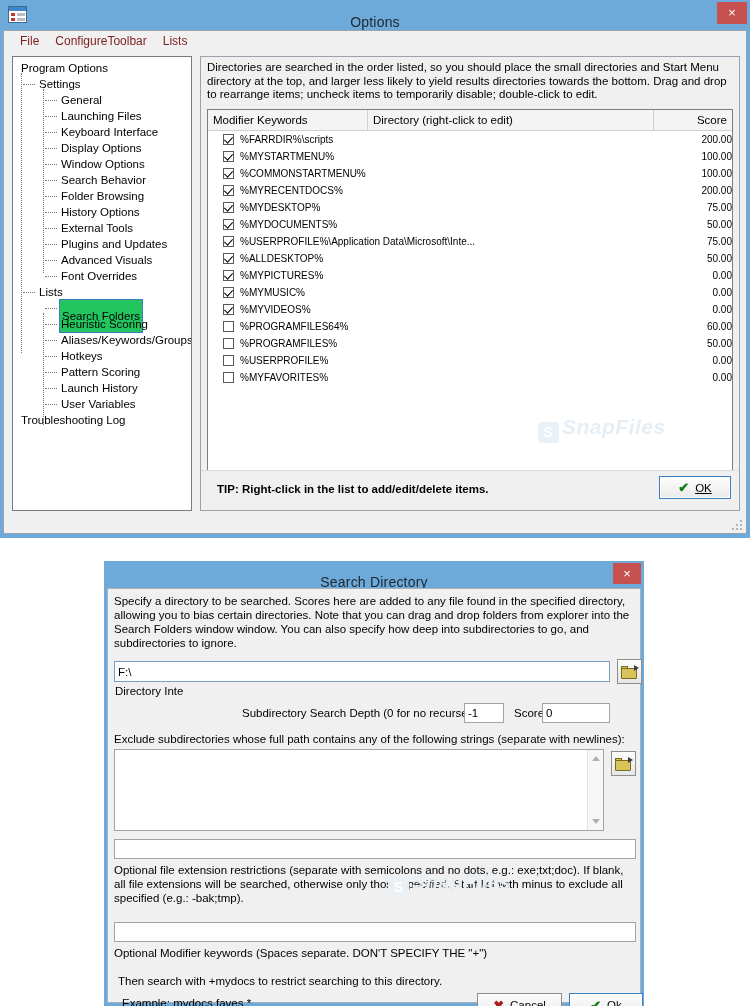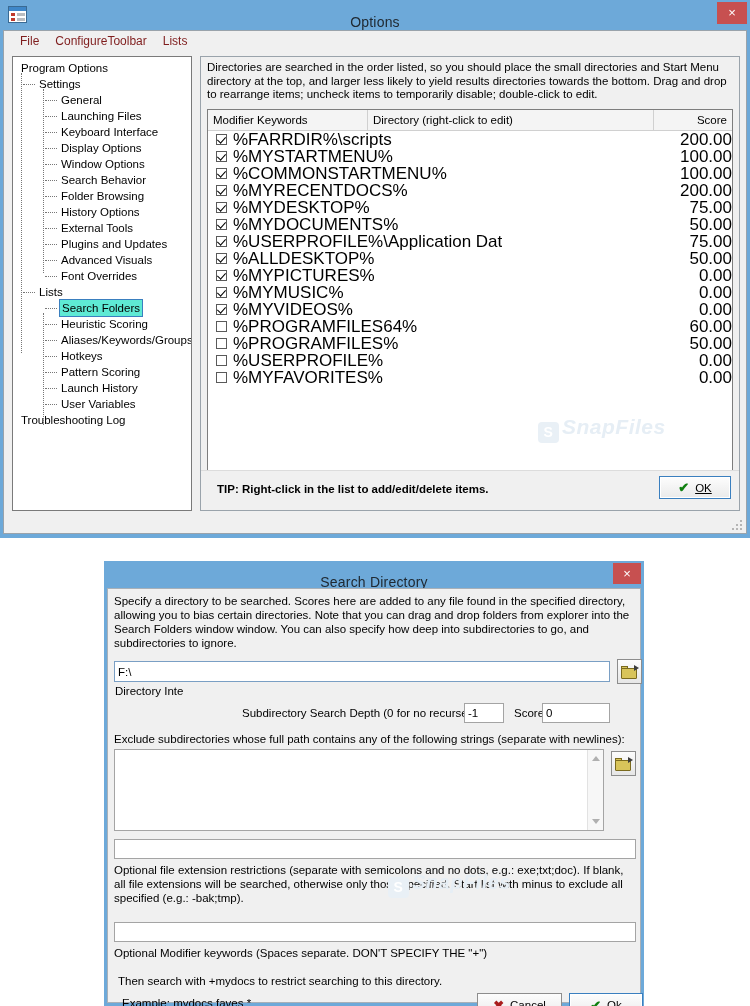--- a/index.html
+++ b/index.html
@@ -88,23 +88,23 @@
   }
   .tnode {
     position: relative;
     height: 16px; line-height: 16px;
     white-space: nowrap;
     font-size: 11.5px;
     cursor: default;
   }
   .tnode .lbl { display:inline-block; padding: 0 2px; }
   .tnode.sel .lbl {
-    background: #5eead4;
+    background: #22c55e;
     border: 1px solid #3a7fbf;
-    padding: 0 2px;
+    padding: 8px 2px;
     margin: -1px 0;
   }
   .d0 { padding-left: 4px; }
   .d1 { padding-left: 22px; }
   .d2 { padding-left: 44px; }
   .dash {
     position: absolute; width: 12px; height: 1px;
     border-top: 1px dotted #777;
   }
   .vline {
@@ -141,22 +141,22 @@
     border-right: 1px solid #d0d0d0;
     color: #000;
     cursor: default;
   }
   .col-dir { width: 286px; }
   .col-mod { width: 160px; }
   .col-score { width: 78px; text-align: right; border-right: 0 !important; }
   .lv-row {
     display: flex; align-items: center;
     height: 17px;
-    font-size: 17px;
-    padding-left: 8px;
+    font-size: 10px;
+    padding-left: 15px;
     cursor: default;
   }
   .cb {
     width: 11px; height: 11px;
     border: 1px solid #5a5a5a;
     background: #fff;
     position: relative;
     flex: 0 0 auto;
     margin-right: 6px;
   }

